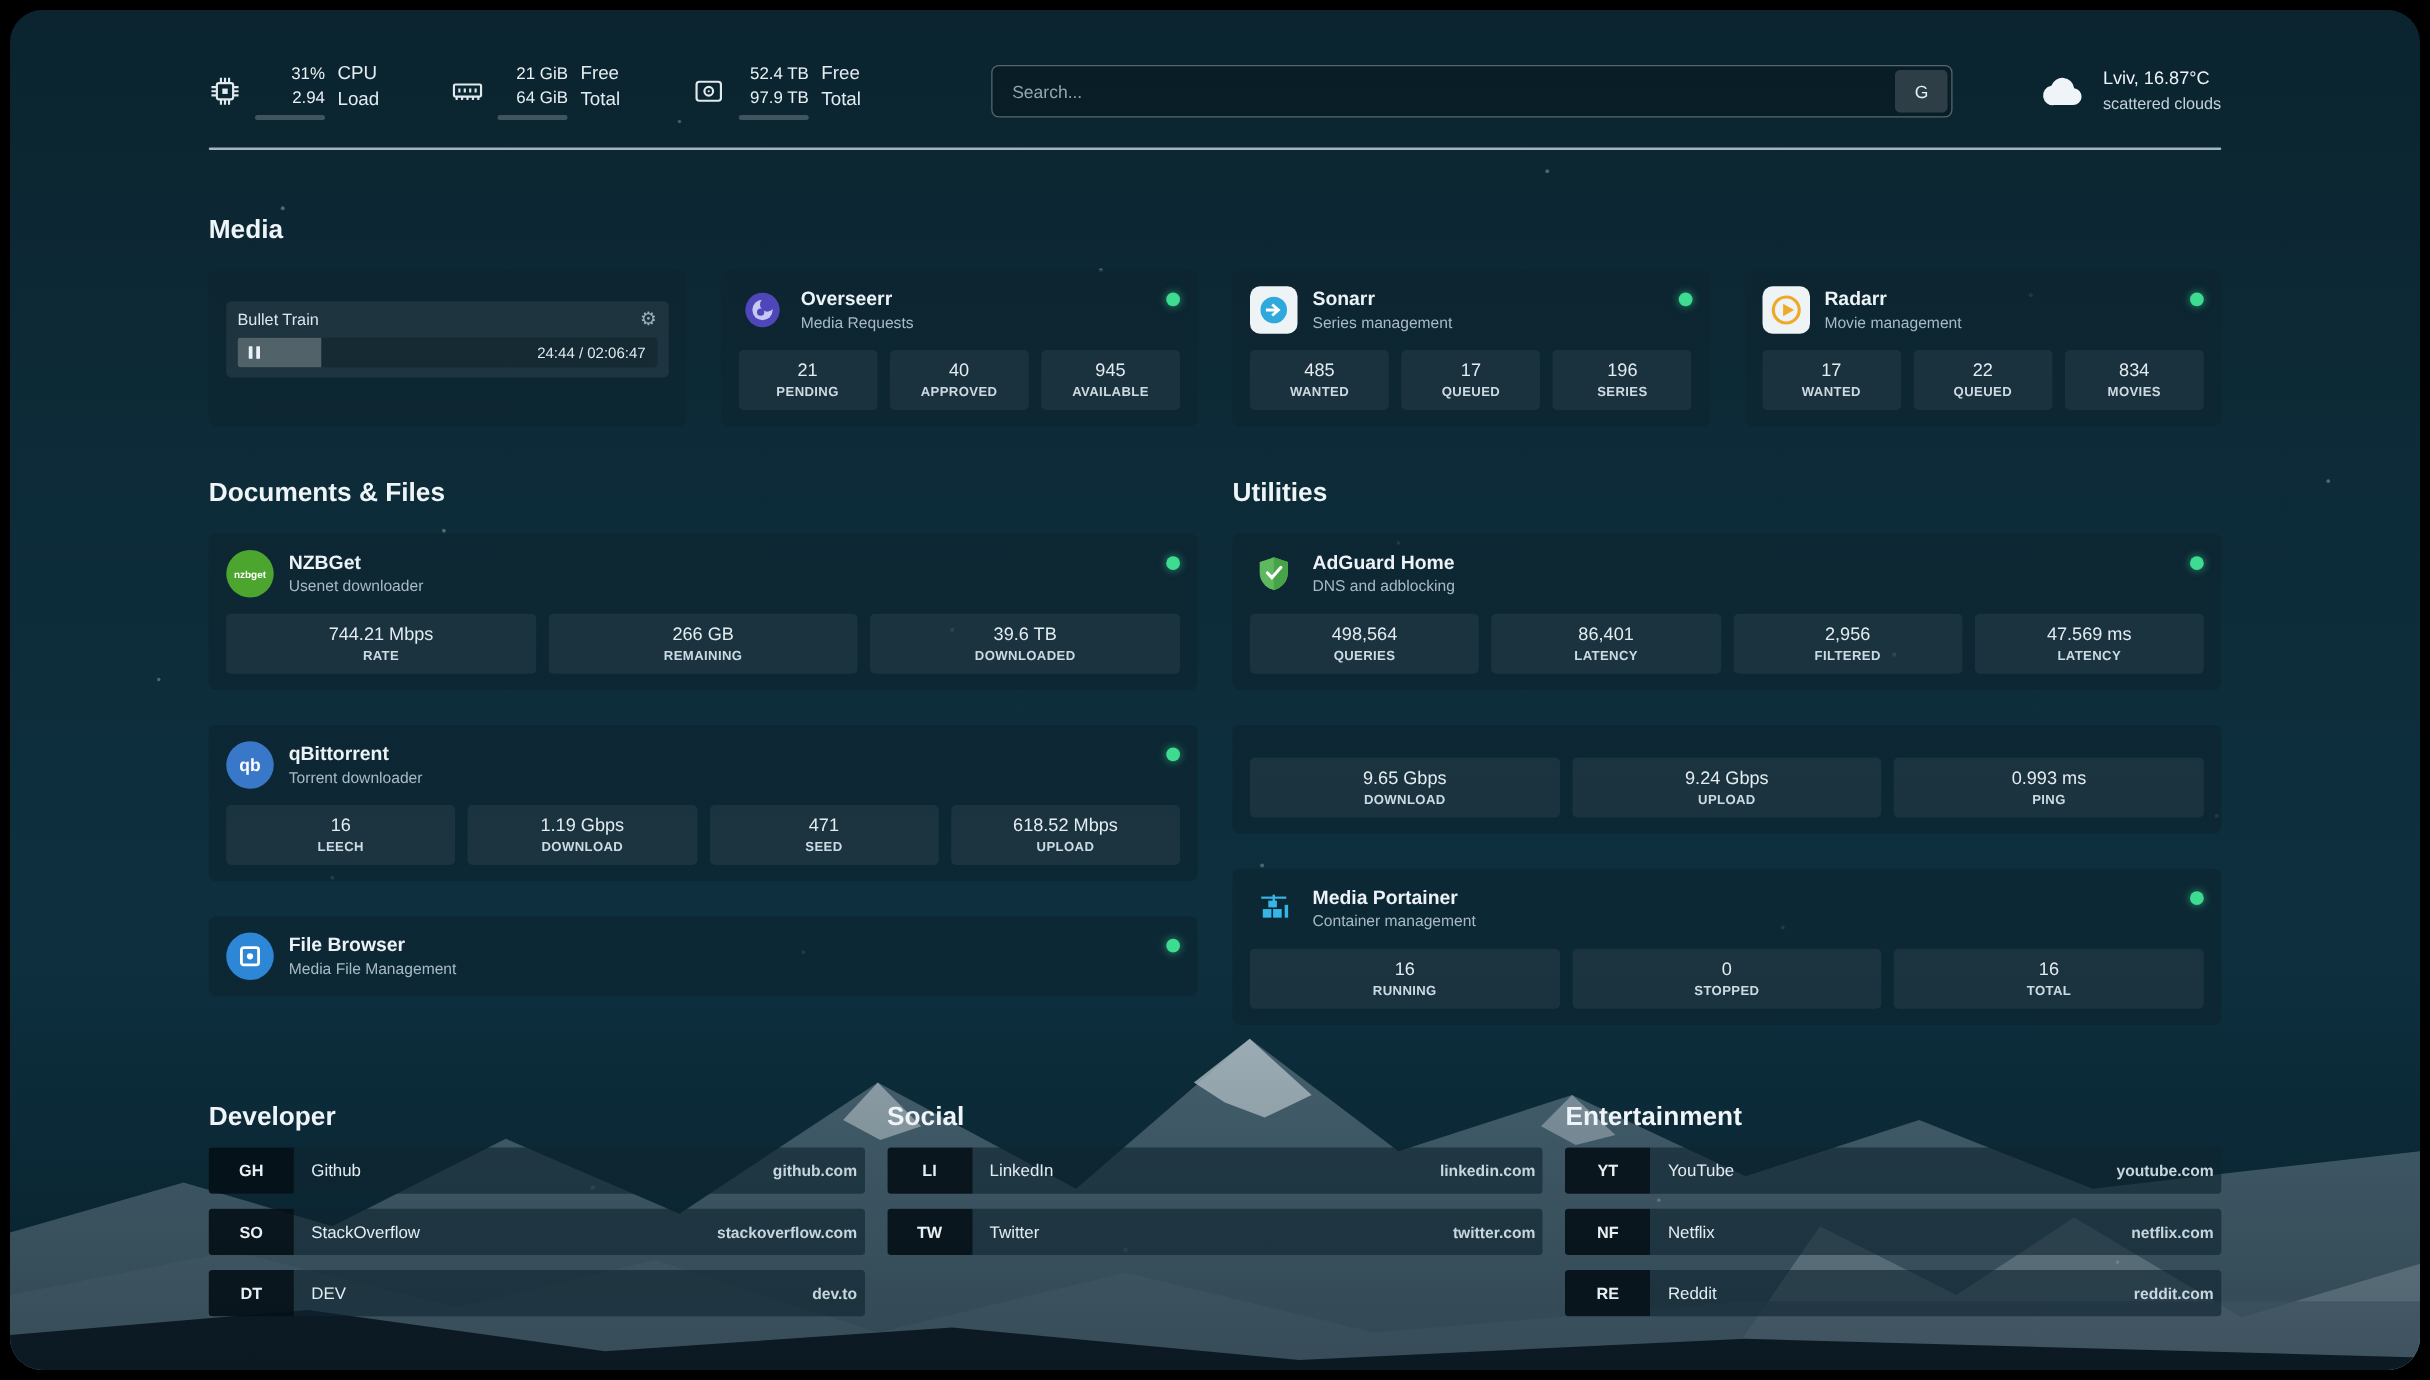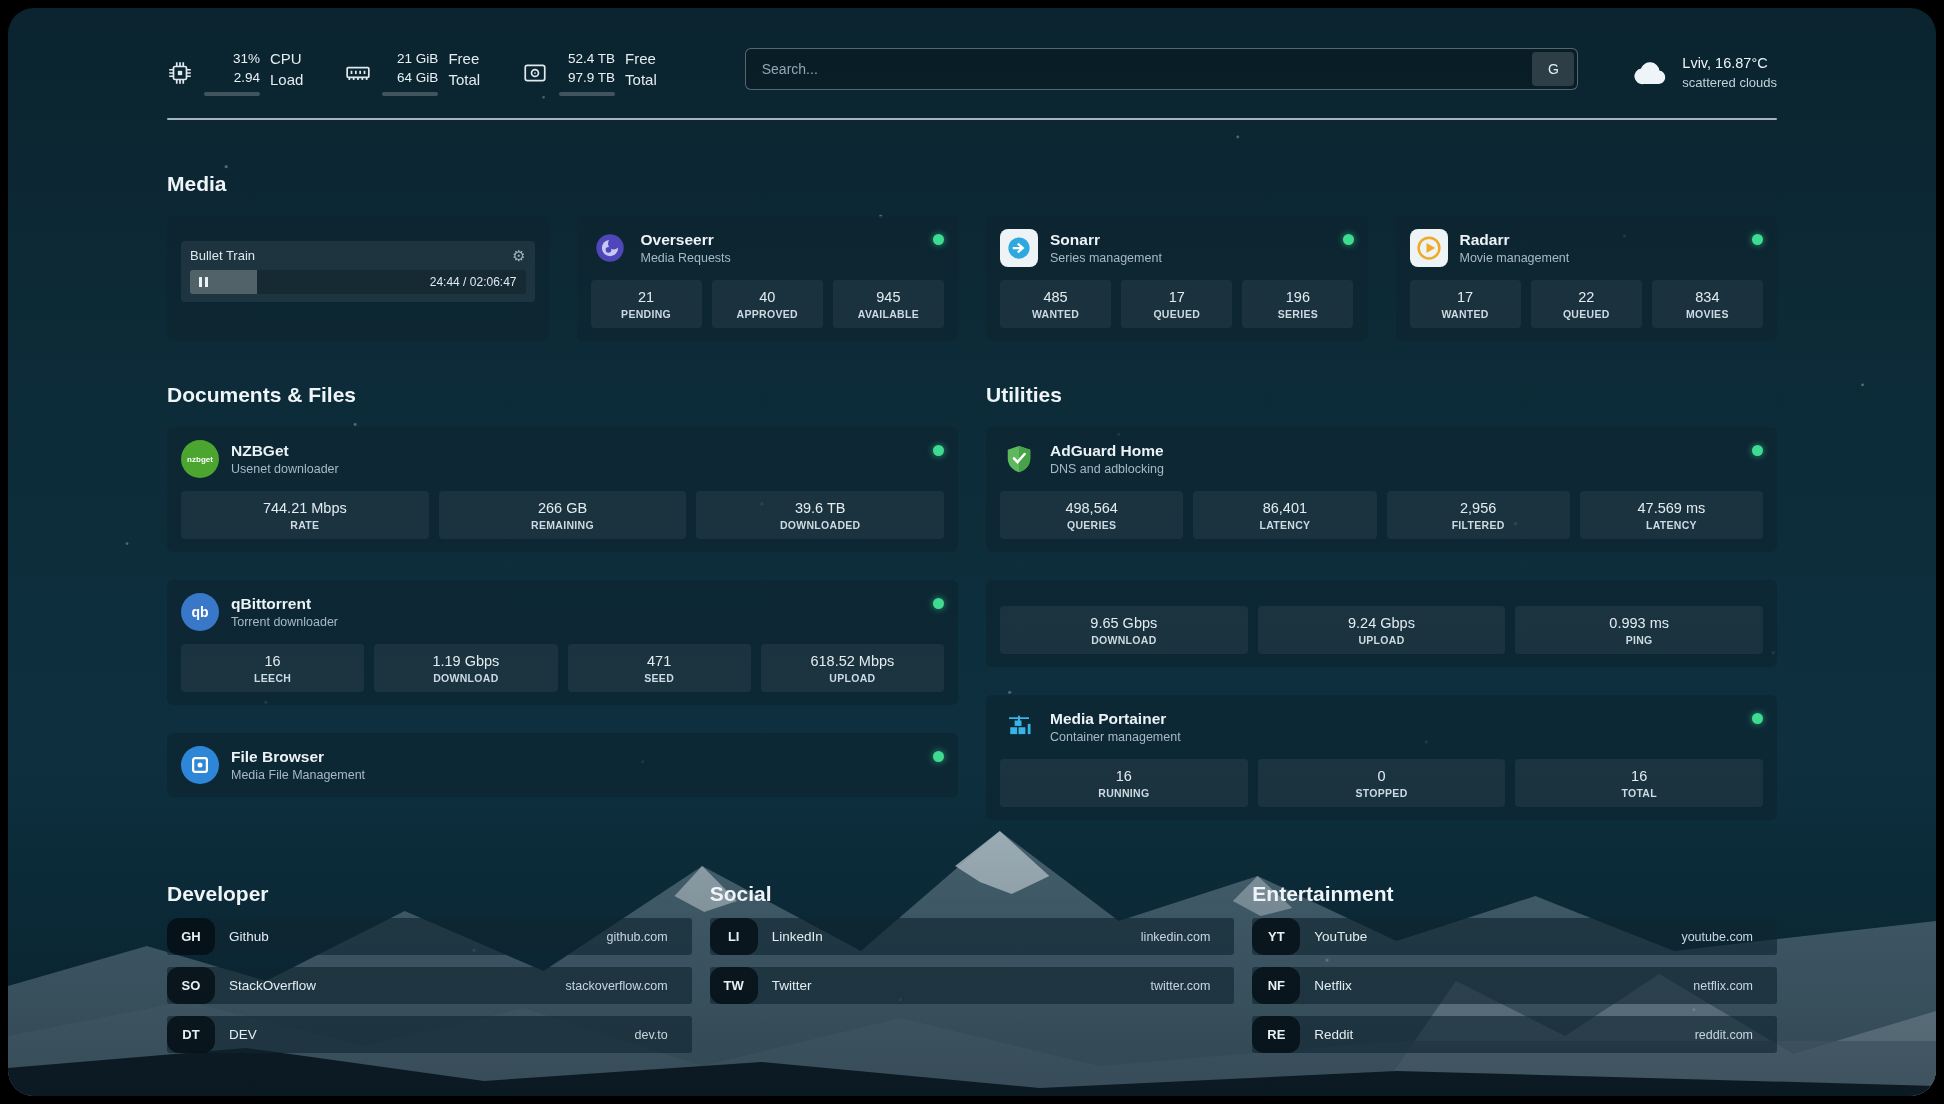--- a/index.html
+++ b/index.html
@@ -6,21 +6,21 @@
   html,body{width:1944px;height:1104px;background:#000;font-family:"Liberation Sans",sans-serif;overflow:hidden;}
   .screen{position:absolute;inset:8px;border-radius:26px;overflow:hidden;
     background:linear-gradient(180deg,#0b2530 0%,#0d2c39 38%,#0e3242 68%,#0b2a37 100%);}
   .mountains{position:absolute;left:0;right:0;bottom:0;height:360px;width:100%;}
   .tint{position:absolute;inset:0;pointer-events:none;
     background:linear-gradient(180deg,rgba(10,33,44,.28),rgba(10,33,44,0) 30%,rgba(8,30,41,.15) 72%,rgba(6,22,31,.42));}
   .snow{position:absolute;inset:0;pointer-events:none;}
   .content{position:relative;width:1610px;margin:0 auto;padding-top:40px;}
 
   
-  .topbar{display:flex;}
+  .topbar{display:flex;align-items:center;gap:16px;}
   .res-group{display:flex;align-items:center;margin-right:42px;}
   .res-icon{width:26px;height:26px;color:#dfe9ee;flex:none;margin-right:11px;}
   .res-icon svg{width:100%;height:100%;}
   .res-values{display:flex;flex-direction:column;align-items:flex-end;min-width:56px;
     font-size:13.5px;color:#eaf1f5;line-height:1.4;}
   .res-bar{width:100%;height:4px;border-radius:2px;background:rgba(255,255,255,.22);margin-top:4px;overflow:hidden;}
   .res-bar-fill{height:100%;background:#e6eef2;border-radius:2px;}
   .res-labels{display:flex;flex-direction:column;margin-left:10px;font-size:15px;color:#e3ecf1;line-height:1.4;padding-bottom:8px;}
 
   .search{flex:1;display:flex;align-items:center;height:42px;margin:0 54px 0 46px;
@@ -75,24 +75,24 @@
   .plex-fill{position:absolute;top:0;left:0;bottom:0;background:rgba(236,244,248,.28);}
   .pause{position:relative;margin-left:9px;display:flex;gap:3px;cursor:pointer;}
   .pause span{width:3px;height:10px;background:#eaf2f6;display:block;border-radius:.5px;}
   .plex-time{position:relative;margin-left:auto;margin-right:9px;font-size:12px;color:#e0eaf0;}
 
   
   .bm-grid{display:grid;grid-template-columns:repeat(3,1fr);gap:18px;margin-top:62px;padding-bottom:30px;}
   .bm-row{display:flex;align-items:center;height:37px;background:rgba(14,37,48,.62);border-radius:3px;
     margin-top:12px;overflow:hidden;cursor:pointer;}
   .bm-col .bm-row:first-of-type{margin-top:18px;}
-  .bm-abbr{width:48px;height:100%;background:rgba(4,13,19,.78);color:#e8eff3;font-size:13px;font-weight:600;
-    display:flex;align-items:center;justify-content:center;flex:none;border-radius:12px;}
+  .bm-abbr{width:68px;height:100%;background:rgba(4,13,19,.78);color:#e8eff3;font-size:13px;font-weight:600;
+    display:flex;align-items:center;justify-content:center;flex:none;}
   .bm-name{font-size:13.5px;color:#e3ecf1;padding-left:14px;}
-  .bm-url{margin-left:auto;padding-right:24px;font-size:12.5px;color:#c7d6de;}
+  .bm-url{margin-left:auto;padding-right:6px;font-size:12.5px;color:#c7d6de;font-weight:bold;}
 </style>
 </head>
 <body>
 
 <div class="screen">
 
   <svg class="mountains" viewBox="0 0 1944 360" preserveAspectRatio="none">
     <path d="M0,360 L0,250 L140,210 L260,245 L400,175 L540,235 L700,130 L860,215 L1000,95 L1120,185 L1260,140 L1400,205 L1540,160 L1680,215 L1944,185 L1944,360 Z" fill="#8aa0ae" opacity="0.55"></path>
     <polygon points="955,130 1000,95 1050,140 1012,158 980,146" fill="#d8e3ea" opacity="0.8"></polygon>
     <polygon points="672,160 700,130 735,165 702,176" fill="#d3dfe6" opacity="0.7"></polygon>

